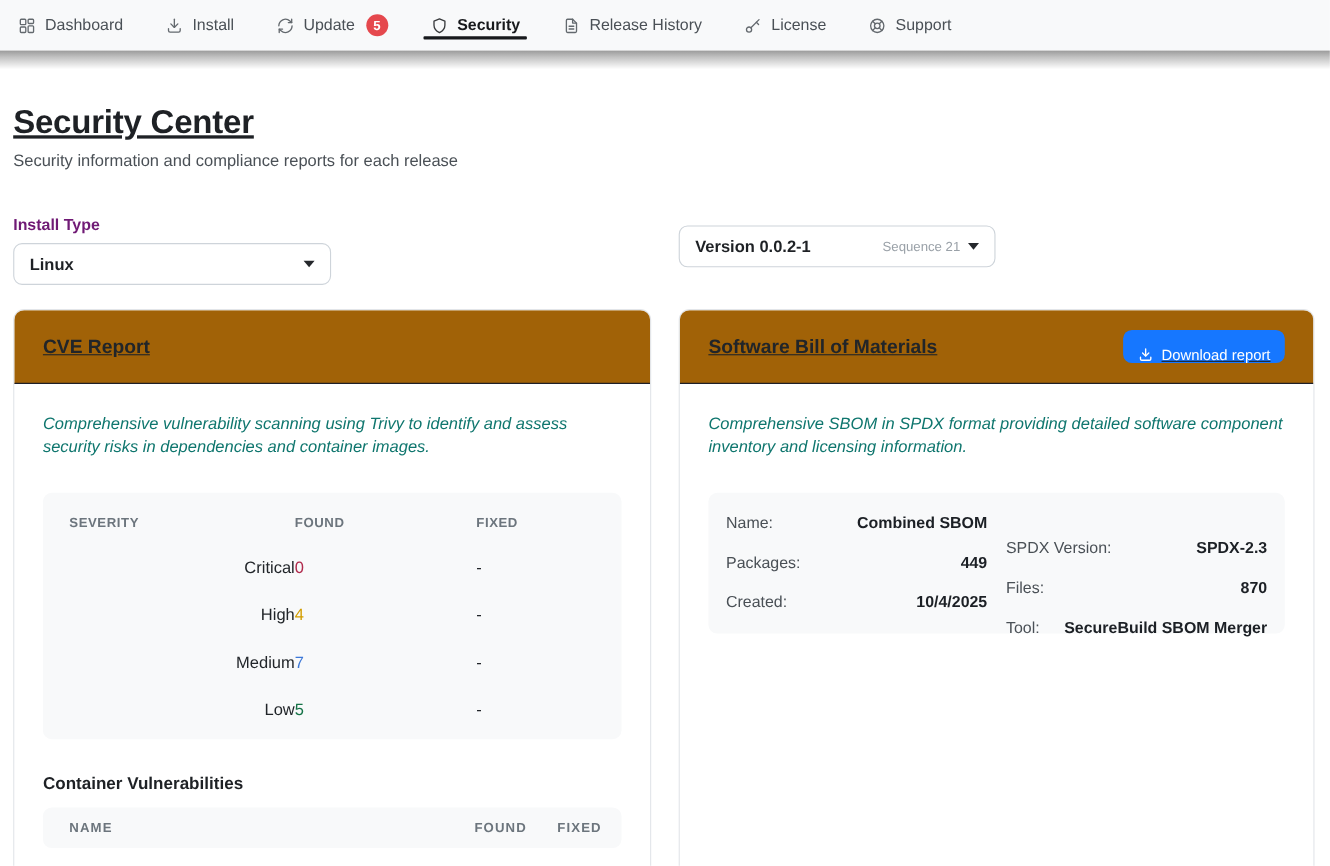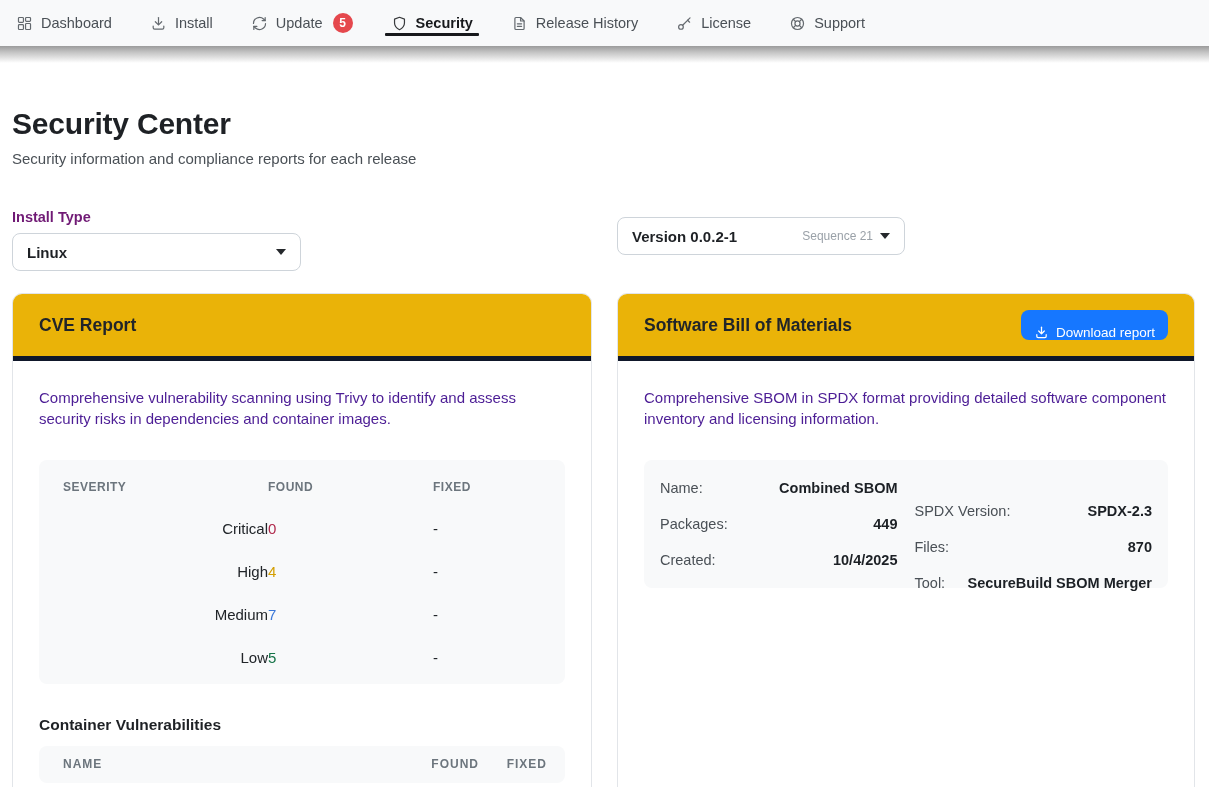--- a/index.html
+++ b/index.html
@@ -43,21 +43,21 @@
   }
 
   
   .shadow-band {
     height: 17px;
     background: linear-gradient(to bottom, #9b9b9b 0%, #c2c2c2 35%, #ffffff 100%);
   }
 
   
   main { padding: 0 14px 0 12px; }
-  .page-title { margin-top: 44px; font-size: 30px; font-weight: 700; color: #1e2125; letter-spacing: -.2px; }
+  .page-title { margin-top: 32px; font-size: 30px; font-weight: 700; color: #1e2125; letter-spacing: -.2px; text-decoration: underline; }
   .page-subtitle { margin-top: 9px; font-size: 15px; color: #4a5056; }
 
   
   .filters { display: flex; gap: 25px; margin-top: 42px; }
   .filter-col-left  { width: 580px; }
   .filter-col-right { width: 578px; }
   .filter-label { font-size: 14.5px; color: #701a75; font-weight: bold; }
   .select-box {
     margin-top: 8px; width: 289px; height: 38px;
     border: 1px solid #ced4da; border-radius: 8px; background: #fff;
@@ -72,27 +72,28 @@
 
   
   .cards { display: flex; gap: 25px; margin-top: 22px; align-items: flex-start; }
   .card {
     border: 1px solid #e2e5e9; border-radius: 10px; background: #fff;
     height: 560px; overflow: hidden;
   }
   .card-cve  { width: 580px; }
   .card-sbom { width: 578px; }
   .card-header {
-    background: #eab308; height: 67px; padding: 0 26px;
+    background: #a16207; height: 67px; padding: 0 26px;
     display: flex; align-items: center; justify-content: space-between;
-    border-bottom: 5px solid #0f172a;
+    border-bottom: 1px solid #0f172a;
+    text-decoration: underline;
   }
   .card-title { font-size: 17.5px; font-weight: 600; color: #212529; }
   .card-body { padding: 26px; }
-  .card-desc { font-size: 15px; color: #4c1d95; line-height: 1.43; }
+  .card-desc { font-size: 15px; color: #0f766e; line-height: 1.43; font-style: italic; }
 
   .btn-primary {
     background: #1677ff; color: #fff; border: none; border-radius: 8px;
     height: 30px; padding: 0 13px; font-size: 13.5px; font-weight: 500;
     font-family: "Liberation Sans", sans-serif;
     display: flex; align-items: flex-end; gap: 7px; cursor: pointer;
   }
   .btn-primary svg { width: 15px; height: 15px; stroke: #fff; fill: none;
     stroke-width: 2; stroke-linecap: round; stroke-linejoin: round; }
 

